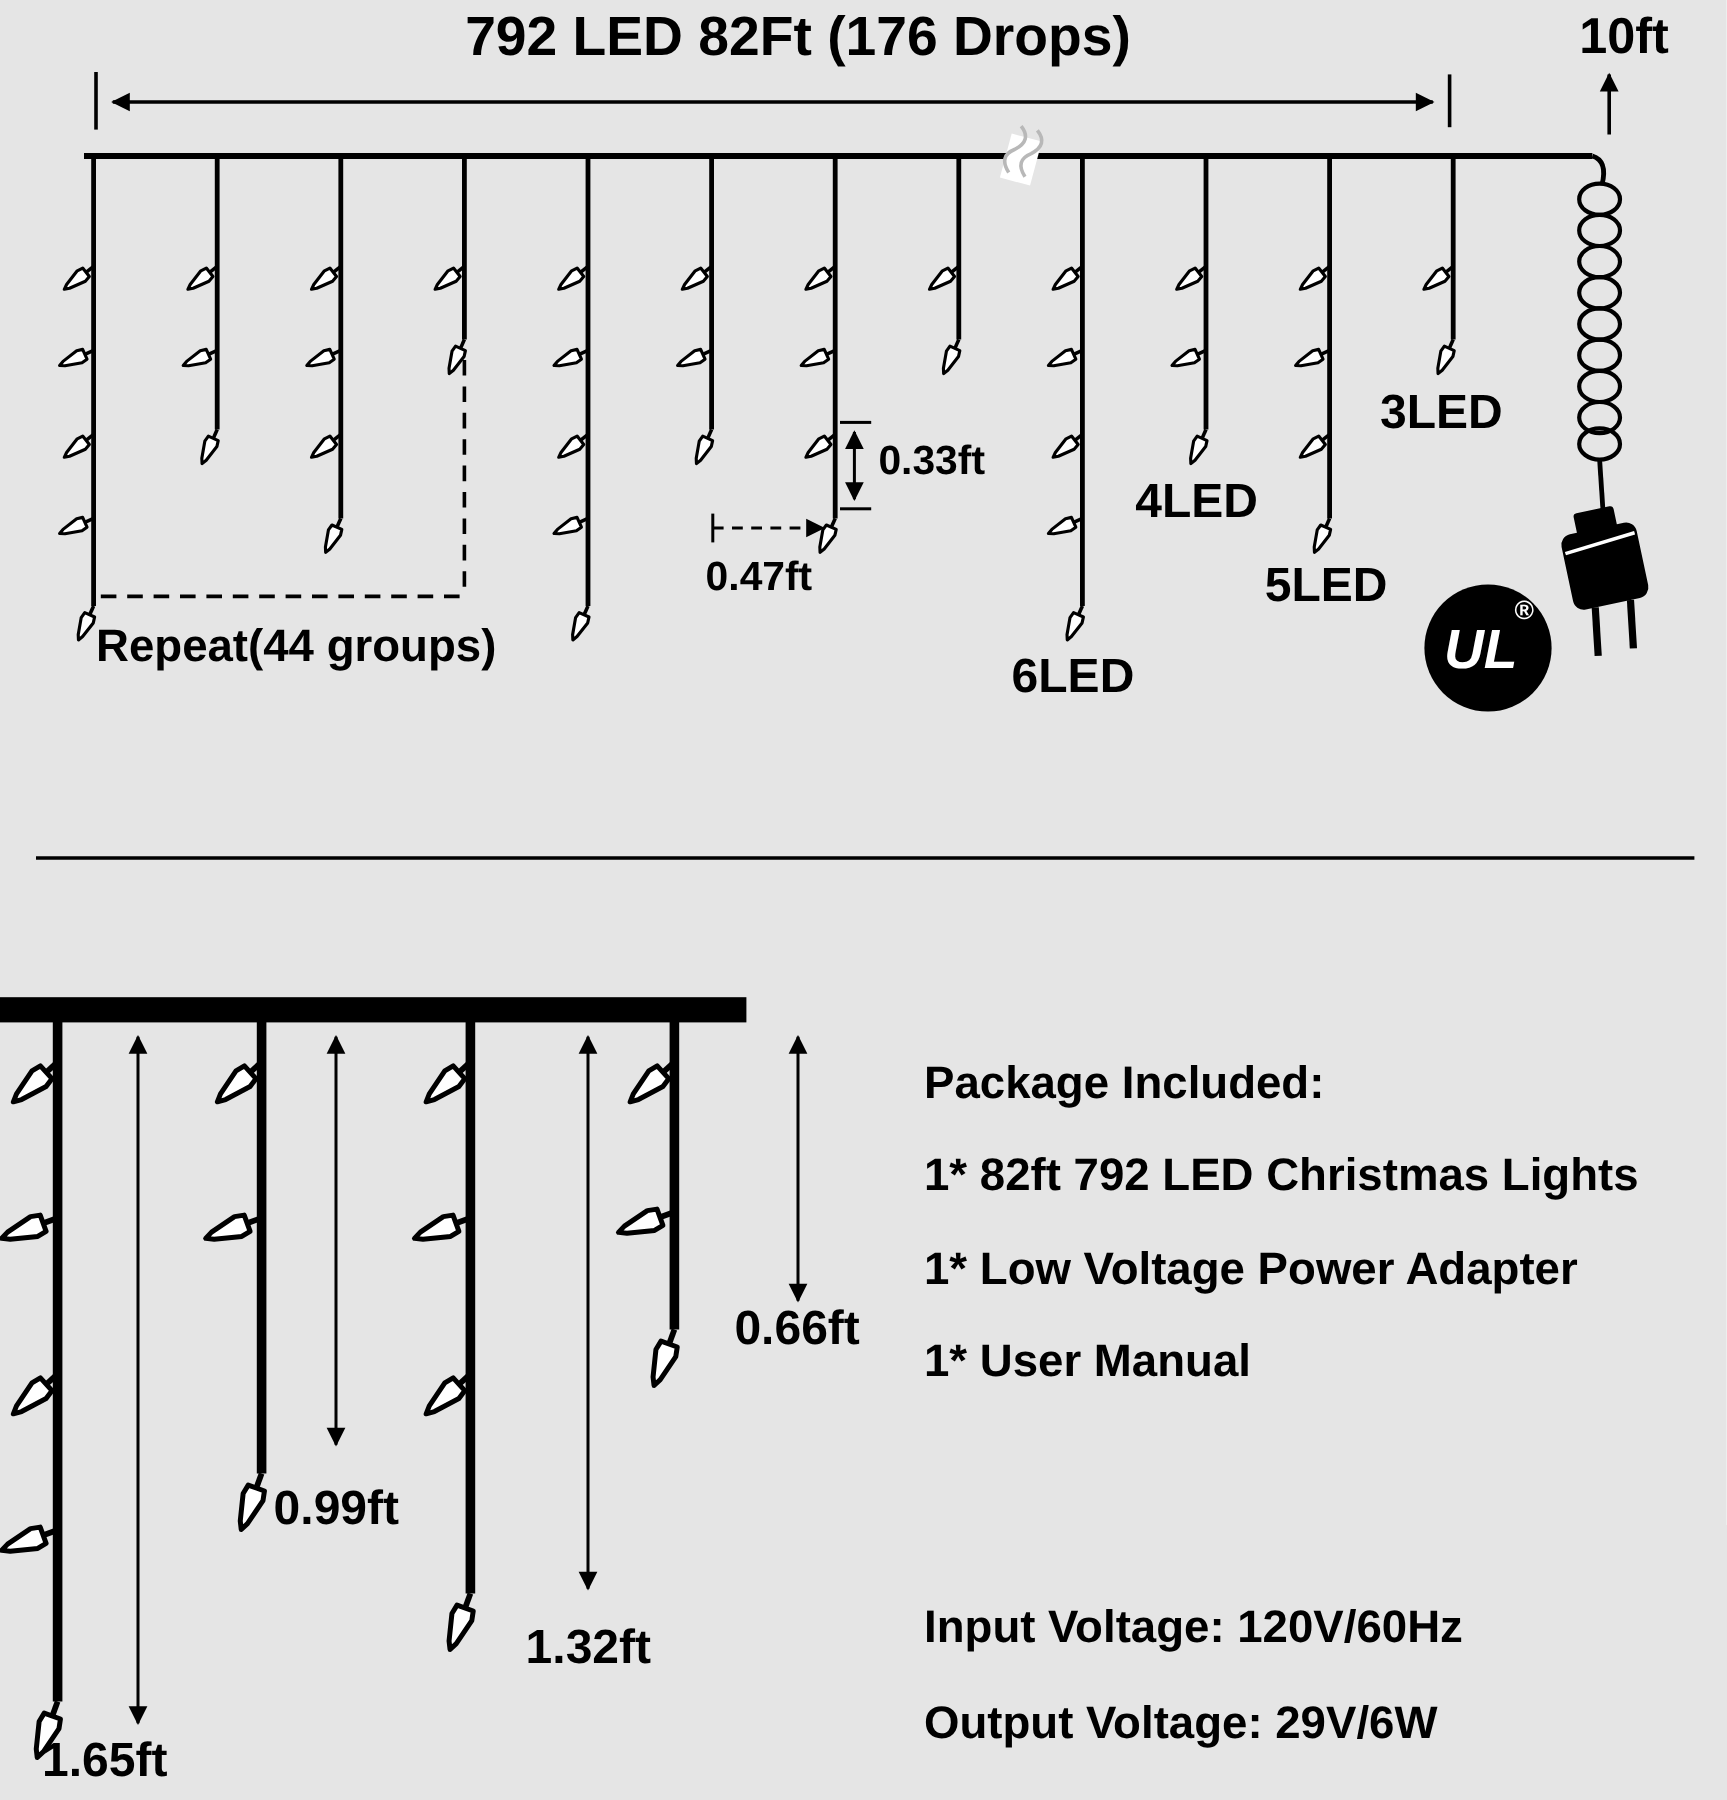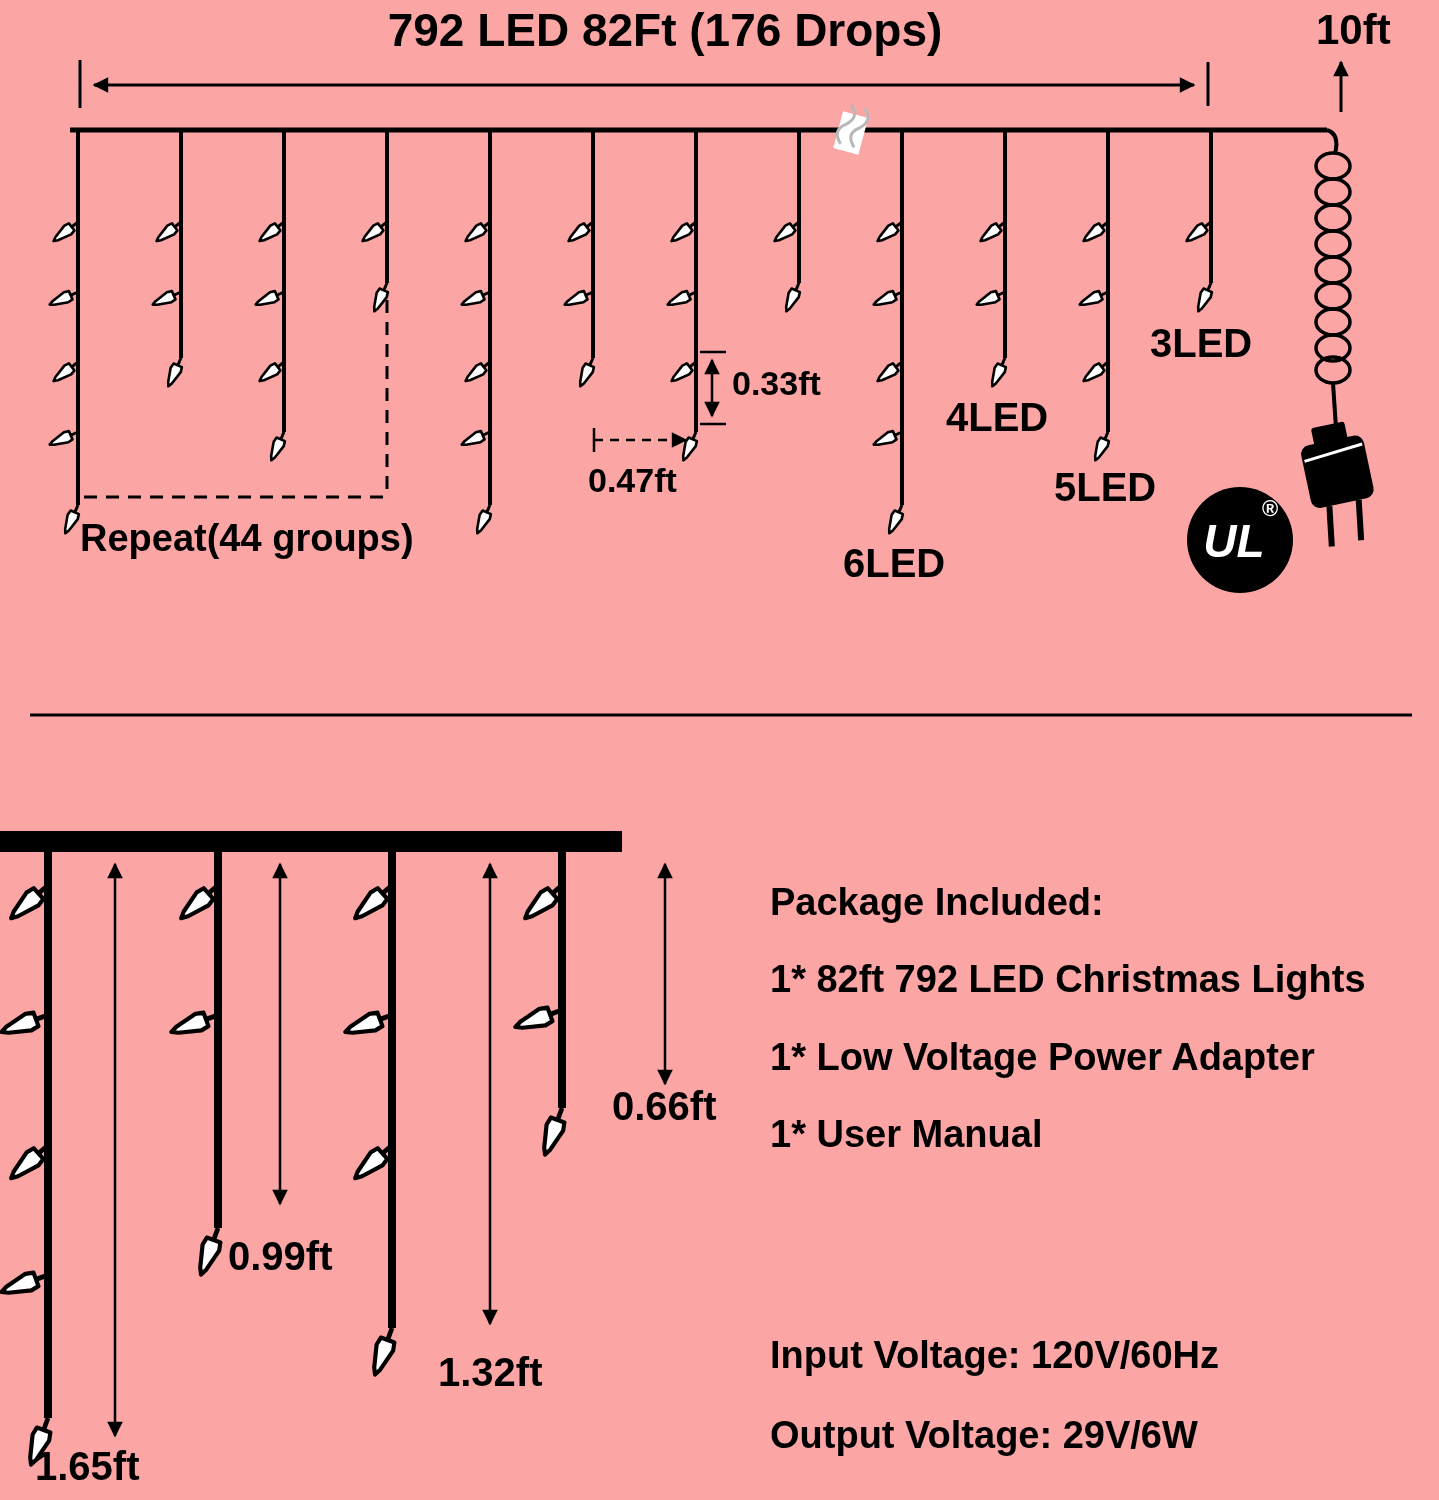--- a/index.html
+++ b/index.html
@@ -1,16 +1,16 @@
 <!DOCTYPE html>
 <html><head>
 <meta charset="utf-8">
 <style>
   html,body{margin:0;padding:0;background:#ffffff;}
-  .page{position:relative;width:1439px;height:1500px;background:#fca5a5;overflow:hidden;}
+  .page{position:relative;width:1439px;height:1500px;background:#e5e5e5;overflow:hidden;}
   svg{display:block;}
   svg text{font-family:"Liberation Sans","DejaVu Sans",sans-serif;font-weight:bold;fill:#000;}
   .t46{font-size:46px;}
   .t42{font-size:42px;}
   .t40{font-size:40px;}
   .t38{font-size:38px;}
   .t34{font-size:34px;}
   .ul-text{font-style:italic;fill:#fff;}
   .ul-reg{font-size:22px;fill:#fff;font-style:normal;}
 </style>

